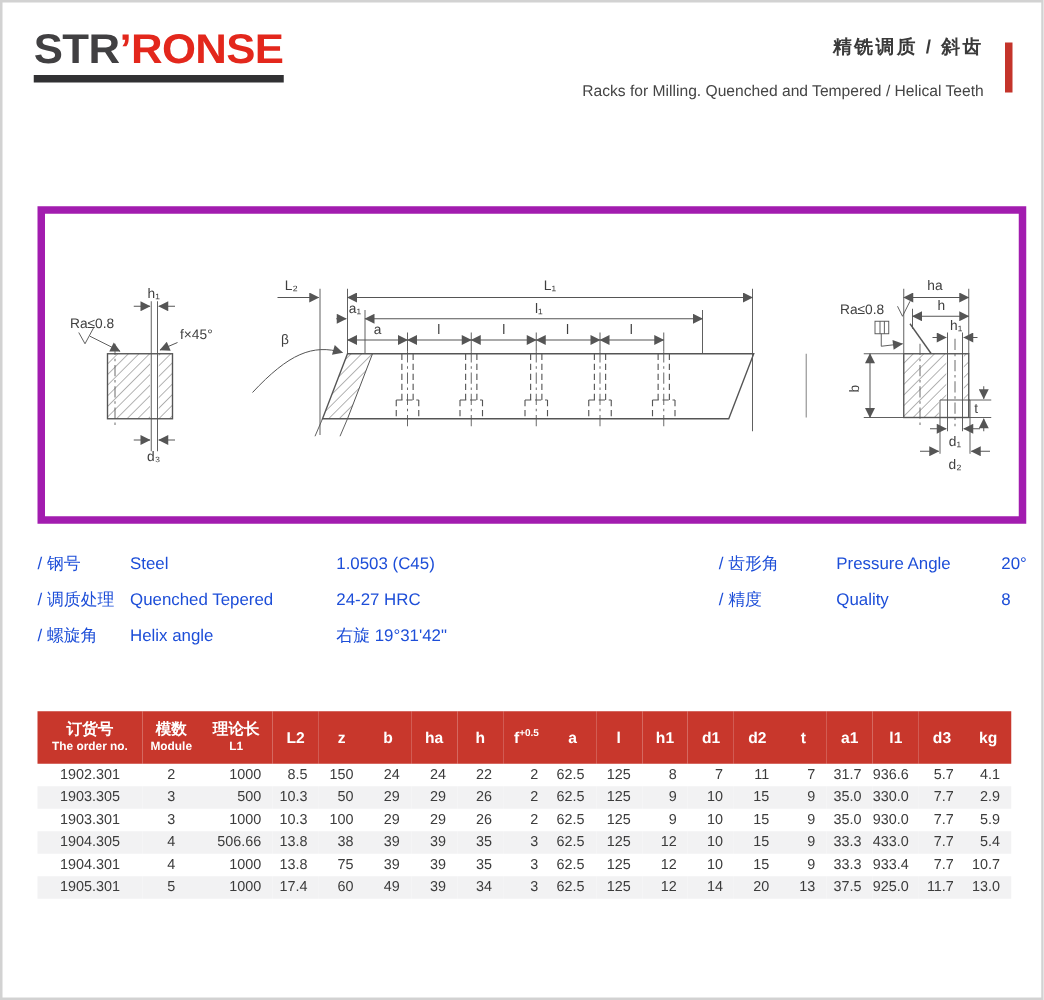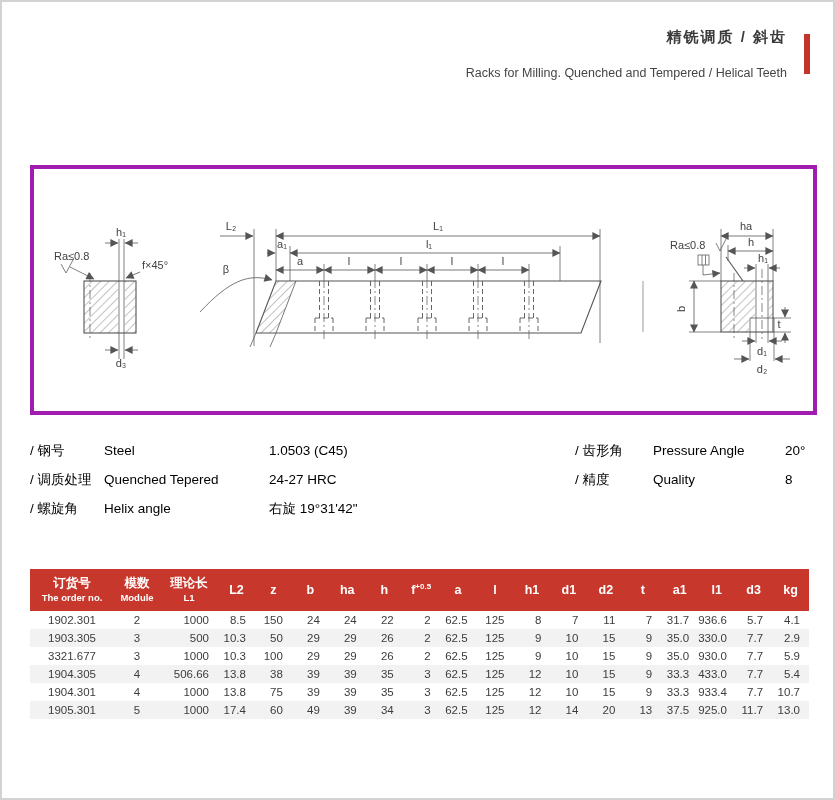--- a/index.html
+++ b/index.html
@@ -9,51 +9,55 @@
   .logo{position:absolute;left:25px;top:20px;display:inline-block;}
   .logo-text{font-size:35px;font-weight:800;letter-spacing:-0.5px;line-height:1;transform:scaleY(.95);}
   .logo-str{color:#414042;}
   .logo-apos,.logo-ronse{color:#e3271c;}
   .logo-bar{height:6px;background:#313133;margin-top:3px;}
   .hdr-right{position:absolute;right:46px;top:26px;text-align:right;}
   .hdr-zh{font-size:15px;font-weight:700;color:#3a3a3a;letter-spacing:2px;}
   .hdr-en{font-size:12.5px;color:#454545;margin-top:19px;}
   .hdr-bar{position:absolute;left:802px;top:32px;width:6px;height:40px;background:#c4342b;}
   
-  .draw-box{position:absolute;left:28px;top:163px;width:779px;height:242px;border:4px solid #a21caf;text-align:right;}
+  .draw-box{position:absolute;left:28px;top:163px;width:779px;height:242px;border:6px solid #a21caf;text-align:right;}
   .draw-box svg{display:block;}
   .ol{stroke:#555;stroke-width:1.1;fill:none;}
   .tl{stroke:#555;stroke-width:.75;fill:none;}
   .dl{stroke:#555;stroke-width:.8;fill:none;}
   .dash{stroke:#555;stroke-width:.9;fill:none;stroke-dasharray:5 3;}
   .cl{stroke:#555;stroke-width:.7;fill:none;stroke-dasharray:9 3 2 3;}
   .draw-box text{font-family:"Liberation Sans",sans-serif;font-size:11px;fill:#3f3f3f;}
   .small-t{font-size:10px;}
   
-  .spec-row{position:absolute;font-size:13.5px;color:#000000;white-space:nowrap;}
+  .spec-row{position:absolute;font-size:13.5px;color:#1d4ed8;white-space:nowrap;}
   .s-zh{display:inline-block;width:74px;}
   .s-en{display:inline-block;width:165px;}
   .spec-right .s-zh{width:78px;}
-  .spec-right .s-en{width:132px;}
+  .spec-right .s-en{width:132px;margin-left:16px;}
   
   .rack-table{position:absolute;left:28px;top:567px;width:779px;border-collapse:collapse;table-layout:fixed;}
   .rack-table th{background:#c8372c;color:#fff;height:42px;vertical-align:middle;text-align:center;
                  padding:0;font-weight:700;font-size:12.5px;}
   .rack-table th sup{font-size:8px;}
   .th-zh{font-size:12.5px;font-weight:700;line-height:1.2;}
   .th-en{font-size:9.5px;font-weight:700;line-height:1.2;margin-top:1px;}
   .rack-table td{font-size:11.5px;color:#3c3c3c;text-align:right;padding:3px 9px 3px 0;white-space:nowrap;}
   .rack-table td.cc{text-align:center;padding-right:0;}
   .rack-table tbody tr:nth-child(even) td{background:#f2f2f3;}
 </style>
 </head>
 <body>
 
 <div class="page">
 
+  <div class="logo">
+    <div class="logo-text"><span class="logo-str">STR</span><span class="logo-apos">’</span><span class="logo-ronse">RONSE</span></div>
+    <div class="logo-bar"></div>
+  </div>
   <div class="hdr-right">
     <div class="hdr-zh">精铣调质 / 斜齿</div>
     <div class="hdr-en">Racks for Milling. Quenched and Tempered / Helical Teeth</div>
   </div>
   <div class="hdr-bar"></div>
 
   <div class="draw-box">
     <svg width="777" height="240" viewBox="0 0 777 240">
       <defs>
         <marker id="arr" viewBox="0 0 10 10" refX="9.5" refY="5" markerWidth="10" markerHeight="8" orient="auto-start-reverse" markerUnits="userSpaceOnUse">
@@ -313,21 +317,21 @@
           <td>9</td>
           <td>10</td>
           <td>15</td>
           <td>9</td>
           <td>35.0</td>
           <td>330.0</td>
           <td>7.7</td>
           <td>2.9</td>
         </tr>
         <tr>
-          <td class="cc">3321.677</td>
+          <td class="cc">1903.301</td>
           <td class="cc">3</td>
           <td>1000</td>
           <td>10.3</td>
           <td>100</td>
           <td>29</td>
           <td>29</td>
           <td>26</td>
           <td>2</td>
           <td>62.5</td>
           <td>125</td>

